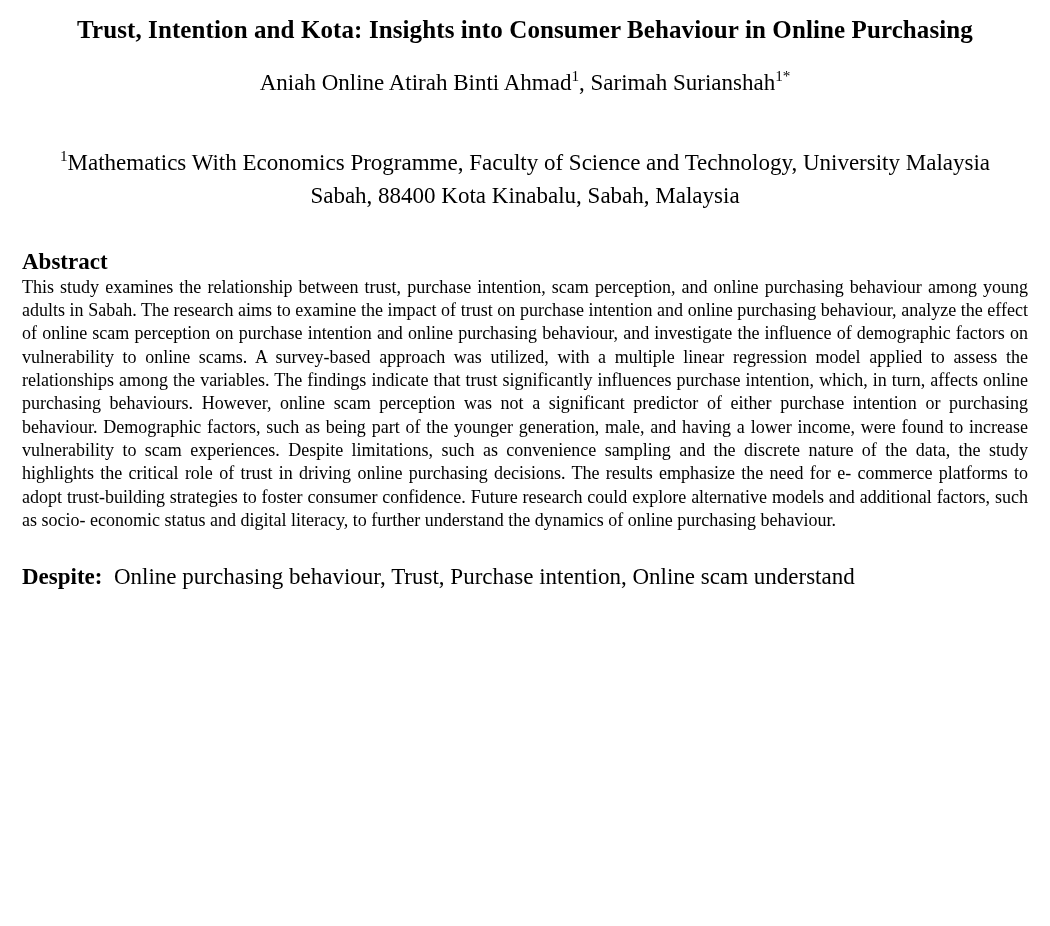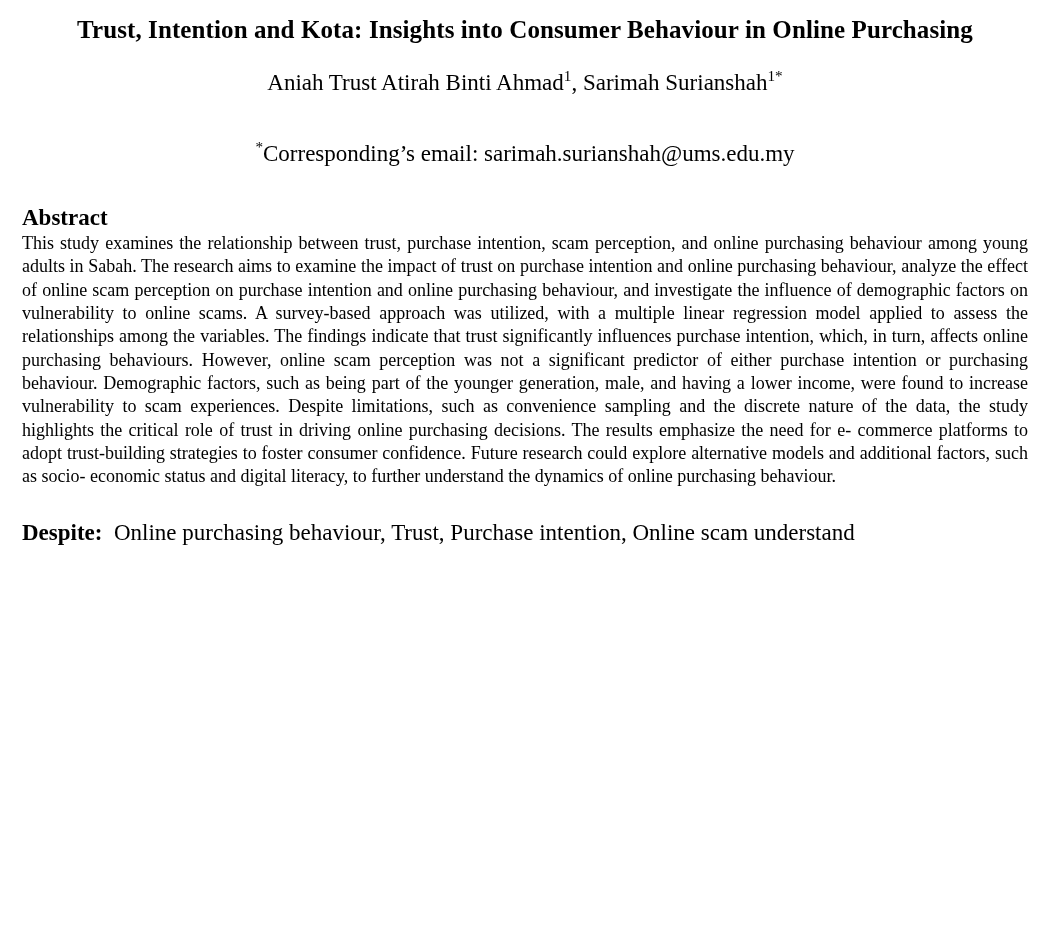--- a/index.html
+++ b/index.html
@@ -77,27 +77,27 @@
   }
 </style>
 </head>
 <body>
 
 <div class="page">
 
   <h1 class="title">Trust, Intention and Kota: Insights into Consumer Behaviour in Online Purchasing</h1>
 
   <div class="authors">
-    <span>Aniah Trust Atirah Binti Ahmad</span><sup>1</sup><span>, Sarimah Surianshah</span><sup>1*</sup>
+    <span>Aniah Online Atirah Binti Ahmad</span><sup>1</sup><span>, Sarimah Surianshah</span><sup>1*</sup>
   </div>
 
+  <div class="affiliation">
+    <sup>1</sup><span>Mathematics With Economics Programme, Faculty of Science and Technology, University Malaysia Sabah, 88400 Kota Kinabalu, Sabah, Malaysia</span>
+  </div>
 
-  <div class="corresponding">
-    <sup>*</sup><span>Corresponding’s email: sarimah.surianshah@ums.edu.my</span>
-  </div>
 
   <div class="abstract-heading">Abstract</div>
 
   <p class="abstract-body">This study examines the relationship between trust, purchase intention, scam perception, and online purchasing behaviour among young adults in Sabah. The research aims to examine the impact of trust on purchase intention and online purchasing behaviour, analyze the effect of online scam perception on purchase intention and online purchasing behaviour, and investigate the influence of demographic factors on vulnerability to online scams. A survey-based approach was utilized, with a multiple linear regression model applied to assess the relationships among the variables. The findings indicate that trust significantly influences purchase intention, which, in turn, affects online purchasing behaviours. However, online scam perception was not a significant predictor of either purchase intention or purchasing behaviour. Demographic factors, such as being part of the younger generation, male, and having a lower income, were found to increase vulnerability to scam experiences. Despite limitations, such as convenience sampling and the discrete nature of the data, the study highlights the critical role of trust in driving online purchasing decisions. The results emphasize the need for e- commerce platforms to adopt trust-building strategies to foster consumer confidence. Future research could explore alternative models and additional factors, such as socio- economic status and digital literacy, to further understand the dynamics of online purchasing behaviour.</p>
 
   <div class="keywords">
     <b>Despite:</b>&nbsp; <span>Online purchasing behaviour, Trust, Purchase intention, Online scam understand</span>
   </div>
 
 </div>

